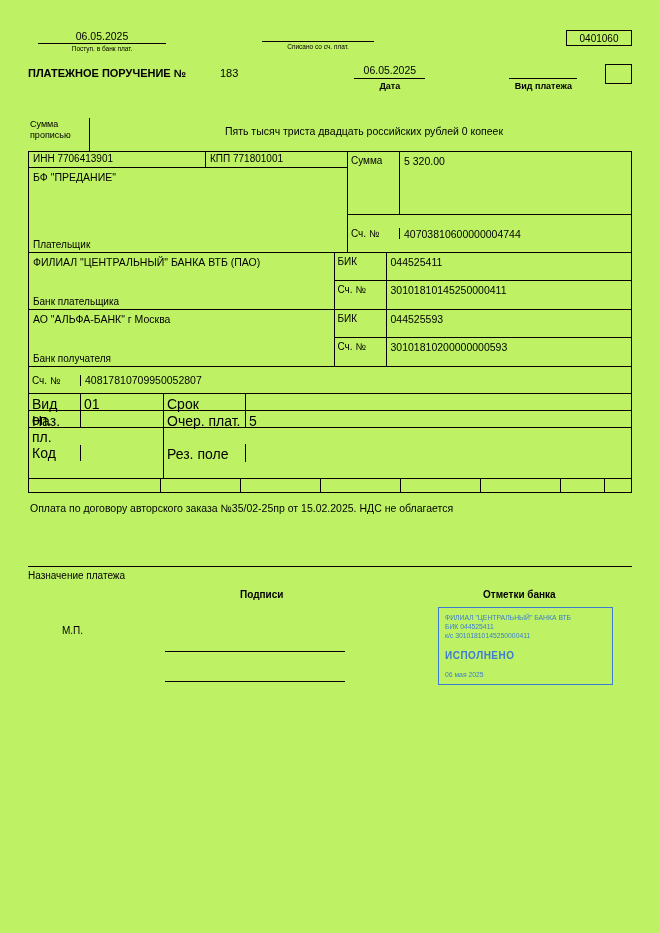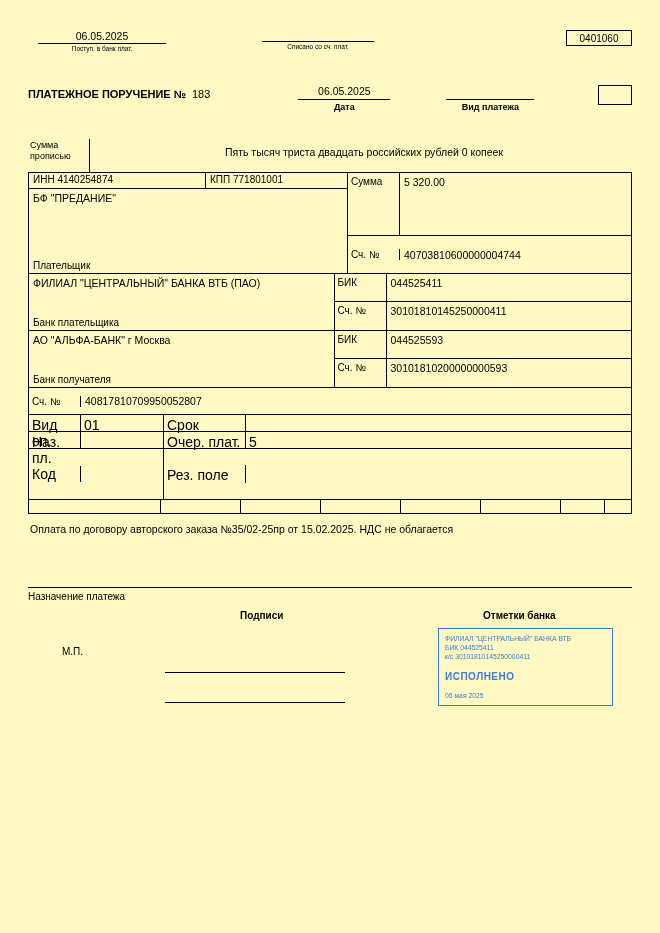--- a/index.html
+++ b/index.html
@@ -1,31 +1,31 @@
 <!DOCTYPE html>
 <html><head>
 <meta charset="utf-8">
 <style>
 *{margin:0;padding:0;box-sizing:border-box;}
 html,body{background:#e9e9e9;}
 body{width:660px;height:933px;font-family:"Liberation Sans","DejaVu Sans",sans-serif;color:#000;}
-.page{position:relative;width:660px;height:933px;background:#fef9c3;padding:30px 28px 0 28px;overflow:hidden;}
+.page{position:relative;width:660px;height:933px;background:#bef264;padding:30px 28px 0 28px;overflow:hidden;}
 
 
 .top-row{display:flex;align-items:flex-start;height:24px;}
 .receipt-block{width:128px;margin-left:10px;text-align:center;}
 .u-line{border-bottom:1px solid #000;}
 .receipt-date{font-size:10.5px;padding-bottom:1px;}
 .tiny{font-size:6.5px;padding-top:1px;}
 .debit-block{width:112px;margin-left:96px;text-align:center;}
 .debit-space{height:12px;}
 .form-code-box{margin-left:auto;width:66px;height:16px;border:1px solid #000;display:flex;align-items:center;justify-content:center;font-size:10px;}
 
 
-.title-row{display:flex;align-items:flex-start;margin-top:31px;height:30px;}
+.title-row{display:flex;align-items:flex-start;margin-top:10px;height:30px;gap:28px;}
 .doc-title{font-weight:bold;font-size:11px;padding-top:3px;white-space:nowrap;}
 .doc-number{font-size:11px;padding-top:3px;margin-left:6px;}
 .stack{text-align:center;}
 .stack .value{font-size:10.5px;height:15px;border-bottom:1px solid #000;}
 .stack .label{font-size:9px;font-weight:bold;padding-top:2px;}
 .date-block{width:92px;margin-left:88px;}
 .type-block{width:88px;margin-left:56px;}
 .small-box{margin-left:auto;width:34px;height:20px;border:1px solid #000;}
 
 
@@ -110,21 +110,21 @@
   <div class="amount-row">
     <div class="aw-label">Сумма прописью</div>
     <div class="aw-value">Пять тысяч триста двадцать российских рублей 0 копеек</div>
   </div>
 
   <div class="po-table">
 
     <div class="sec" style="height:100px">
       <div class="sec-left">
         <div class="cellrow bb" style="height:16px">
-          <div class="cell br" style="width:177px">ИНН 4140254874</div>
+          <div class="cell br" style="width:177px">ИНН 7706413901</div>
           <div class="cell" style="flex:1">КПП 771801001</div>
         </div>
         <div class="name-cell">
           <div class="nm">БФ "ПРЕДАНИЕ"</div>
           <div class="sec-label">Плательщик</div>
         </div>
       </div>
       <div class="sec-right">
         <div class="cellrow bb" style="height:63px">
           <div class="c-lbl">Сумма</div>

